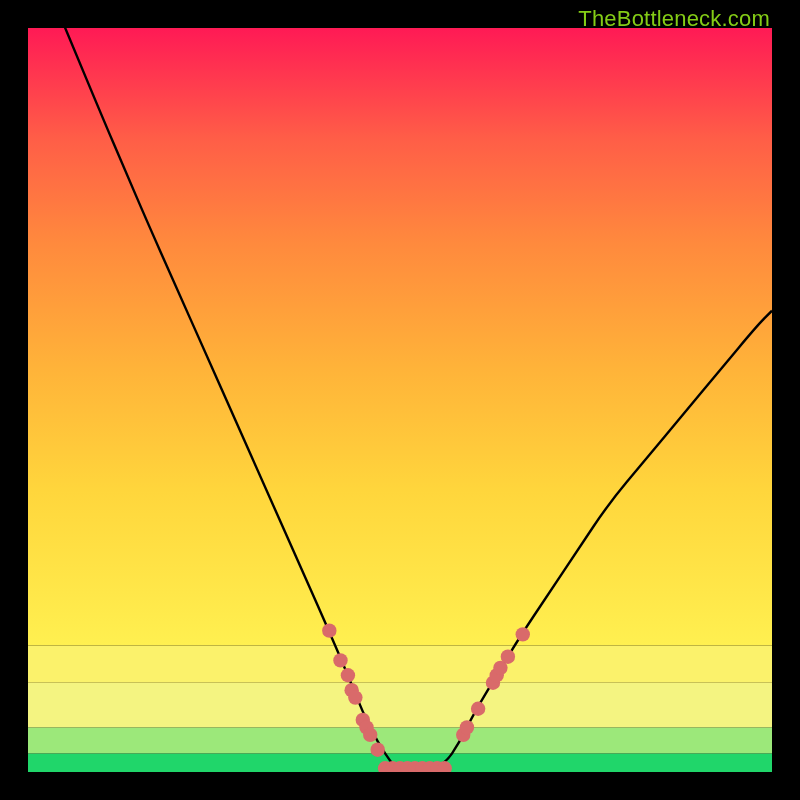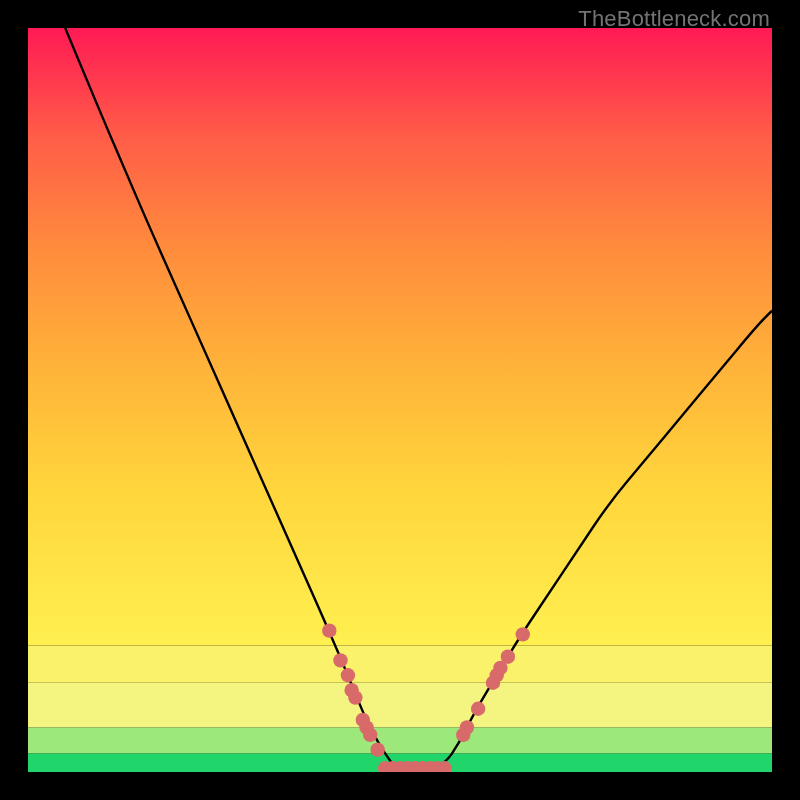--- a/index.html
+++ b/index.html
@@ -22,21 +22,21 @@
     position: absolute;
     left: 0;
     top: 0;
     width: 744px;
     height: 744px;
   }
   .watermark {
     position: absolute;
     top: 6px;
     right: 30px;
-    color: #737373;
+    color: #84cc16;
     font-family: Arial, Helvetica, sans-serif;
     font-size: 22px;
     font-weight: 500;
     letter-spacing: 0.2px;
   }
   svg {
     display: block;
   }
 </style>
 </head>

